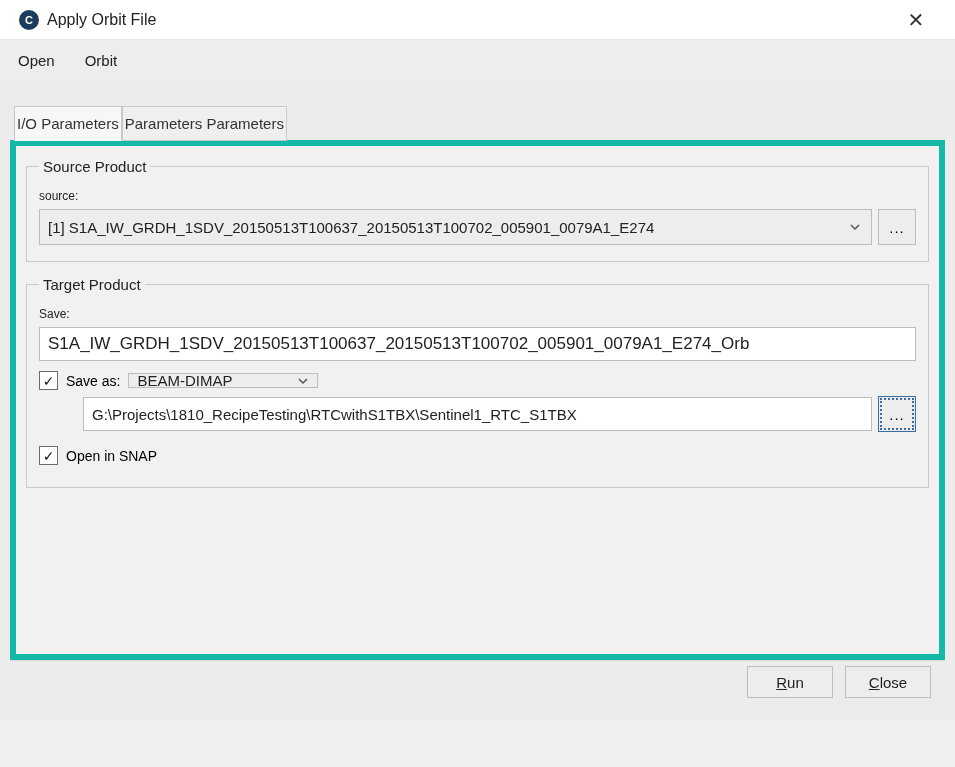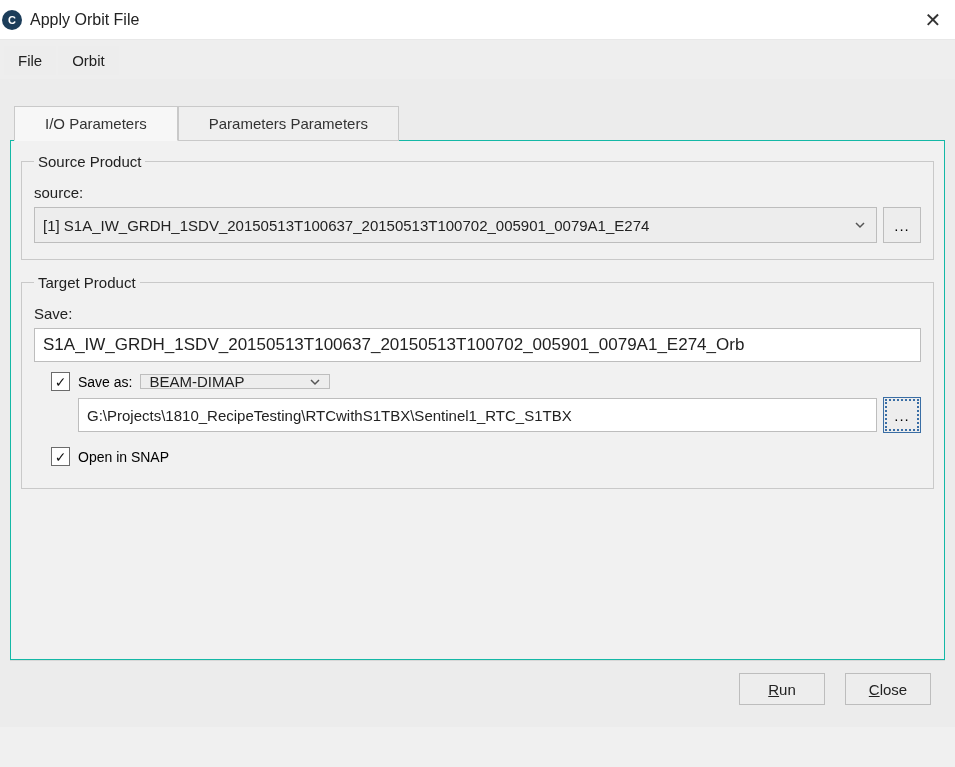--- a/index.html
+++ b/index.html
@@ -8,21 +8,21 @@
       font-size: 14px;
       background: #f0f0f0;
       width: 955px;
       height: 767px;
       overflow: hidden;
     }
     .titlebar {
       height: 40px;
       display: flex;
       align-items: center;
-      padding: 0 2px;
+      padding: 0 19px;
       background: #fff;
       border-bottom: 1px solid #e8e8e8;
     }
     .app-icon {
       width: 20px;
       height: 20px;
       border-radius: 50%;
       background: #1c3d5a;
       margin-right: 8px;
       position: relative;
@@ -62,53 +62,53 @@
       background: #ededed;
     }
     .content { padding: 10px 10px 10px 10px; background: #ececec; }
     .tabbar {
       display: flex;
       align-items: flex-end;
       margin-left: 4px;
       margin-top: 16px;
     }
     .tab {
-      padding: 8px 30px;
+      padding: 8px 2px;
       font-size: 15px;
       color: #333;
       border: 1px solid #c9c9c9;
       background: #efefef;
       cursor: pointer;
       position: relative;
       top: 1px;
     }
     .tab.active {
       background: #f7f7f7;
       border-bottom: 1px solid #f7f7f7;
       z-index: 2;
     }
     .tabpanel {
-      border: 1px solid #14b8a6;
+      border: 6px solid #14b8a6;
       background: #f1f1f1;
       padding: 8px 10px 20px 10px;
       min-height: 520px;
     }
     fieldset.group {
       border: 1px solid #c9c9c9;
       margin: 4px 0 14px 0;
       padding: 8px 12px 16px 12px;
       background: #f1f1f1;
     }
     legend.group-title {
       font-size: 15px;
       color: #222;
       padding: 0 4px;
     }
     .label-text {
-      font-size: 15px;
+      font-size: 12px;
       color: #222;
       margin: 6px 0 6px 0;
       display: block;
     }
     .row { display: flex; align-items: center; gap: 6px; }
     .select-box {
       flex: 1;
       height: 36px;
       padding: 0 34px 0 8px;
       font-size: 15px;
@@ -150,21 +150,21 @@
       padding: 0 8px;
       font-size: 17px;
       color: #222;
       background: #ffffff;
       border: 1px solid #bdbdbd;
     }
     .check-row {
       display: flex;
       align-items: center;
       gap: 8px;
-      margin: 10px 0 6px 17px;
+      margin: 10px 0 6px 0;
     }
     .checkbox {
       width: 19px;
       height: 19px;
       border: 1px solid #6b6b6b;
       background: #fff;
       display: inline-flex;
       align-items: center;
       justify-content: center;
       cursor: pointer;
@@ -201,22 +201,22 @@
       height: 34px;
       padding: 1px 8px;
       font-size: 15px;
       color: #222;
       background: #ffffff;
       border: 1px solid #bdbdbd;
     }
     .footer {
       display: flex;
       justify-content: flex-end;
-      gap: 20px;
-      padding: 12px 14px 12px 0;
+      gap: 12px;
+      padding: 5px 14px 12px 0;
       background: #ececec;
       border-top: 1px solid #d8d8d8;
     }
     .btn {
       min-width: 86px;
       height: 32px;
       background: #ededed;
       border: 1px solid #bdbdbd;
       font-size: 15px;
       color: #222;
@@ -229,21 +229,21 @@
 </head>
 <body>
 
 <div class="titlebar">
   <span class="app-icon"></span>
   <span class="title-text">Apply Orbit File</span>
   <div class="close-x">✕</div>
 </div>
 
 <div class="menubar">
-  <div class="menu-item">File</div>
+  <div class="menu-item">Open</div>
   <div class="menu-item">Orbit</div>
 </div>
 
 <div class="content">
 
   <div class="tabbar">
     <div class="tab active">I/O Parameters</div>
     <div class="tab">Parameters Parameters</div>
   </div>
 

